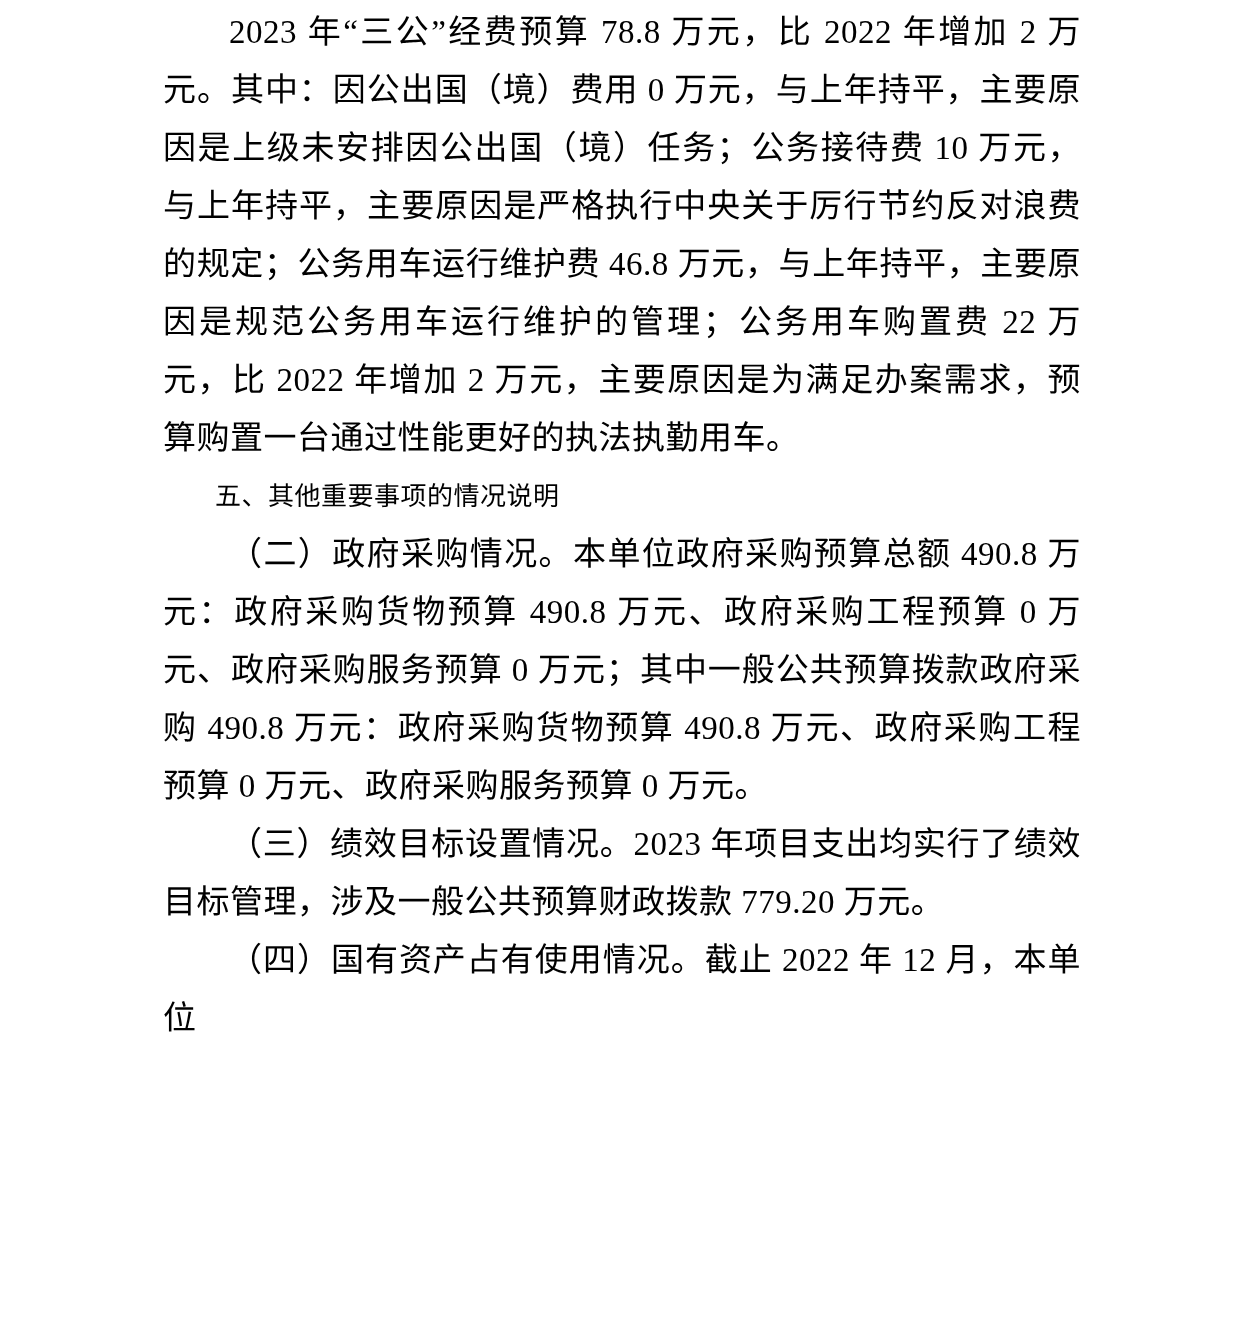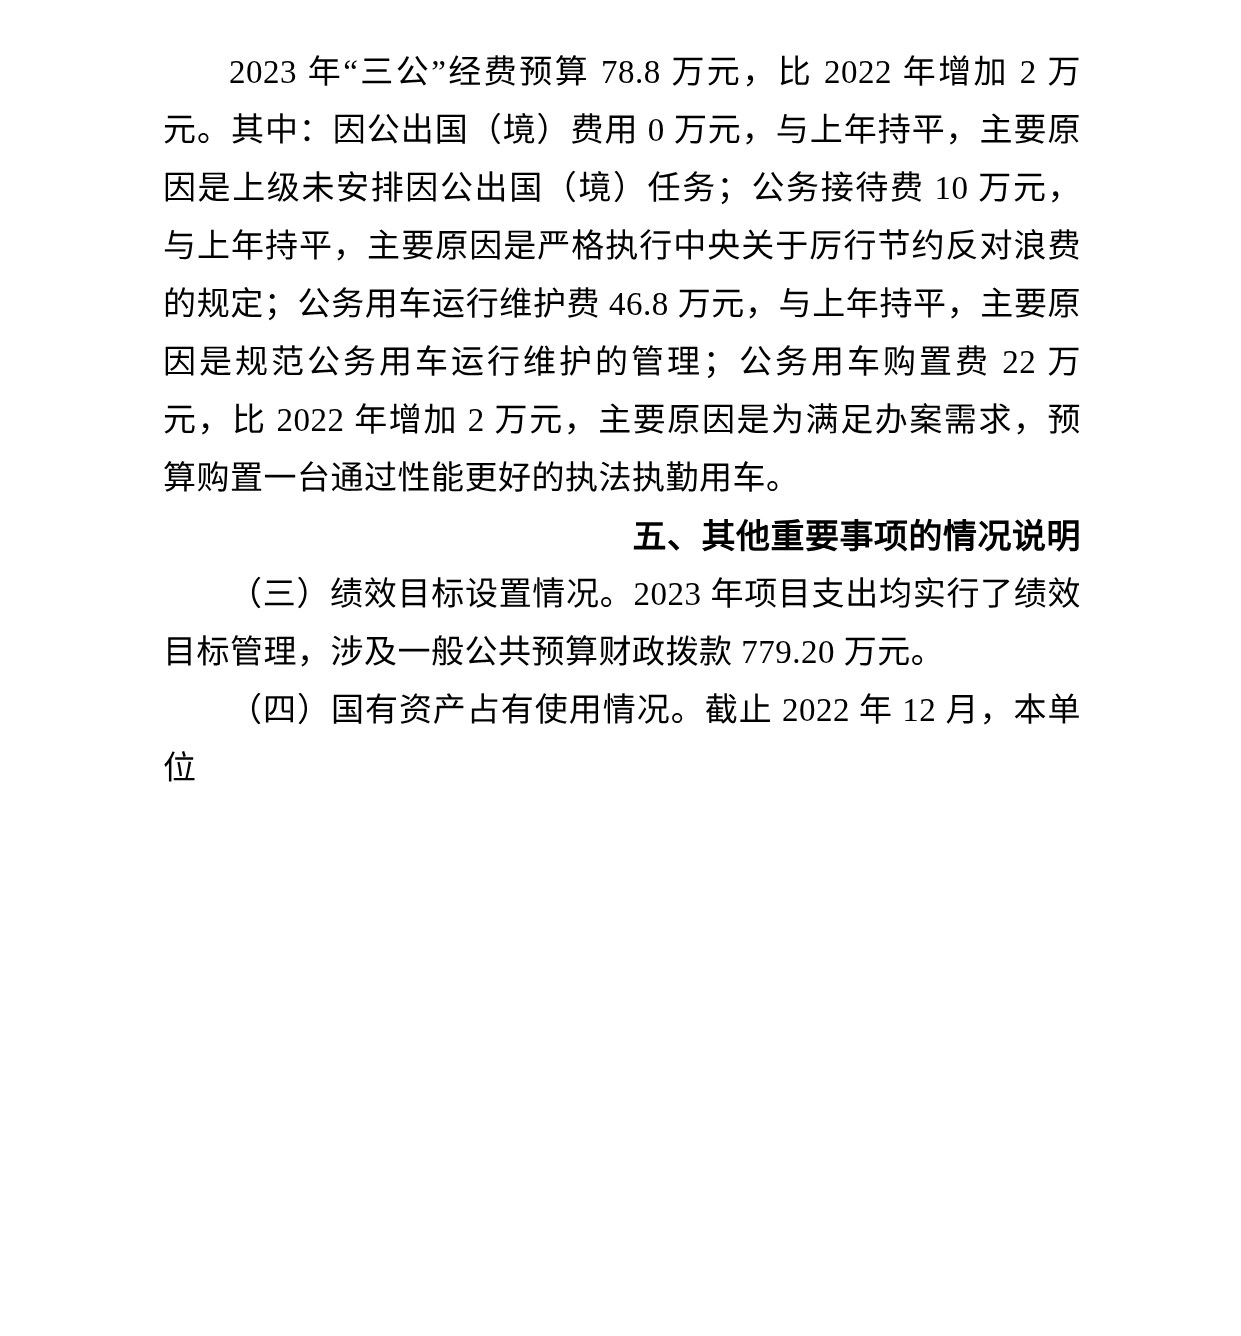--- a/index.html
+++ b/index.html
@@ -13,49 +13,48 @@
     overflow: hidden;
     font-family: "Liberation Serif", "DejaVu Serif", serif;
     color: #000000;
   }
   .page {
     box-sizing: border-box;
     width: 1241px;
     height: 1112px;
     padding: 3px 160px 0 163px;
     background: #ffffff;
-    margin-top: 40px;
   }
   p.body {
     margin: 0;
     font-size: 33px;
     line-height: 58px;
     letter-spacing: 0.5px;
     text-align: justify;
     text-justify: inter-ideograph;
     text-indent: 2em;
     font-weight: normal;
   }
   h2.heading {
     margin: 0;
-    font-size: 34px;
+    font-size: 26px;
     line-height: 58px;
     letter-spacing: 0.5px;
     text-indent: 2em;
     font-family: "DejaVu Sans", "Liberation Sans", sans-serif;
-    font-weight: bold;
-    text-align: right;
+    font-weight: normal;
   }
 </style>
 </head>
 <body>
 
 <div class="page">
   <p class="body">2023 年“三公”经费预算 78.8 万元，比 2022 年增加 2 万元。其中：因公出国（境）费用 0 万元，与上年持平，主要原因是上级未安排因公出国（境）任务；公务接待费 10 万元，与上年持平，主要原因是严格执行中央关于厉行节约反对浪费的规定；公务用车运行维护费 46.8 万元，与上年持平，主要原因是规范公务用车运行维护的管理；公务用车购置费 22 万元，比 2022 年增加 2 万元，主要原因是为满足办案需求，预算购置一台通过性能更好的执法执勤用车。</p>
 
   <h2 class="heading">五、其他重要事项的情况说明</h2>
 
 
+  <p class="body">（二）政府采购情况。本单位政府采购预算总额 490.8 万元：政府采购货物预算 490.8 万元、政府采购工程预算 0 万元、政府采购服务预算 0 万元；其中一般公共预算拨款政府采购 490.8 万元：政府采购货物预算 490.8 万元、政府采购工程预算 0 万元、政府采购服务预算 0 万元。</p>
 
   <p class="body">（三）绩效目标设置情况。2023 年项目支出均实行了绩效目标管理，涉及一般公共预算财政拨款 779.20 万元。</p>
 
   <p class="body">（四）国有资产占有使用情况。截止 2022 年 12 月，本单位</p>
 </div>
 
 </body></html>

